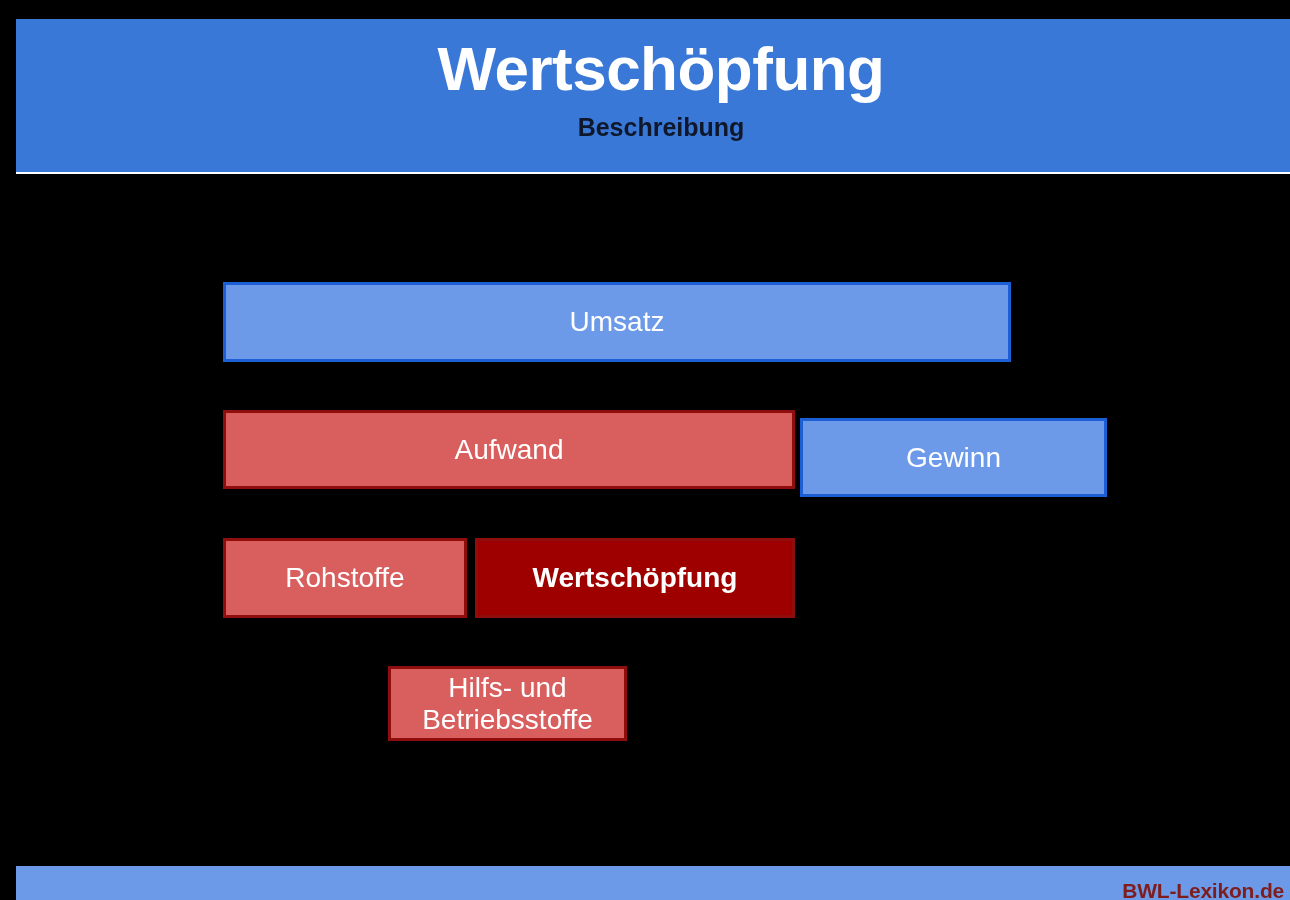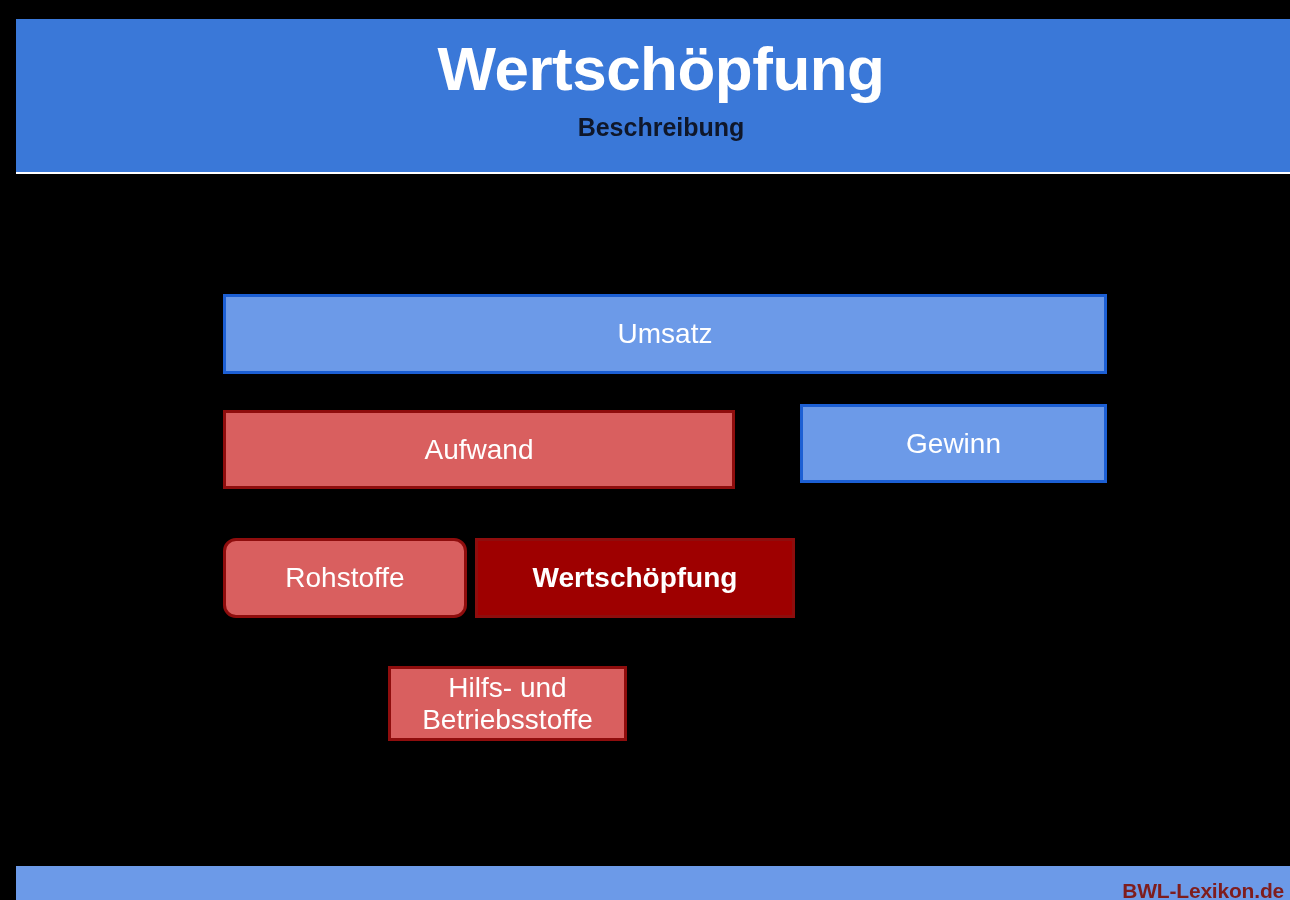--- a/index.html
+++ b/index.html
@@ -86,24 +86,24 @@
   }
 
   .box-red-dark {
     background: #9e0000;
     border: 3px solid #8f0d0d;
     font-size: 28px;
     font-weight: bold;
   }
 
   
-  .pos-umsatz      { left: 203px; top: 114px;  width: 884px; height: 80px; text-align: right; }
-  .pos-aufwand     { left: 203px; top: 230px;  width: 512px; height: 79px; }
-  .pos-gewinn      { left: 780px; top: 224px;  width: 307px; height: 79px; }
-  .pos-rohstoffe   { left: 203px; top: 358px;  width: 244px; height: 80px; border-radius: 13px; }
+  .pos-umsatz      { left: 203px; top: 102px;  width: 788px; height: 80px; text-align: right; }
+  .pos-aufwand     { left: 203px; top: 230px;  width: 572px; height: 79px; }
+  .pos-gewinn      { left: 780px; top: 238px;  width: 307px; height: 79px; }
+  .pos-rohstoffe   { left: 203px; top: 358px;  width: 244px; height: 80px; }
   .pos-wertschoep  { left: 455px; top: 358px;  width: 320px; height: 80px; }
   .pos-hilfs       { left: 368px; top: 486px;  width: 239px; height: 75px; }
   .pos-gehaelter   { left: 615px; top: 486px;  width: 160px; height: 82px; }
 
   
   .footer {
     position: absolute;
     left: 0;
     top: 850px;
     width: 1290px;

